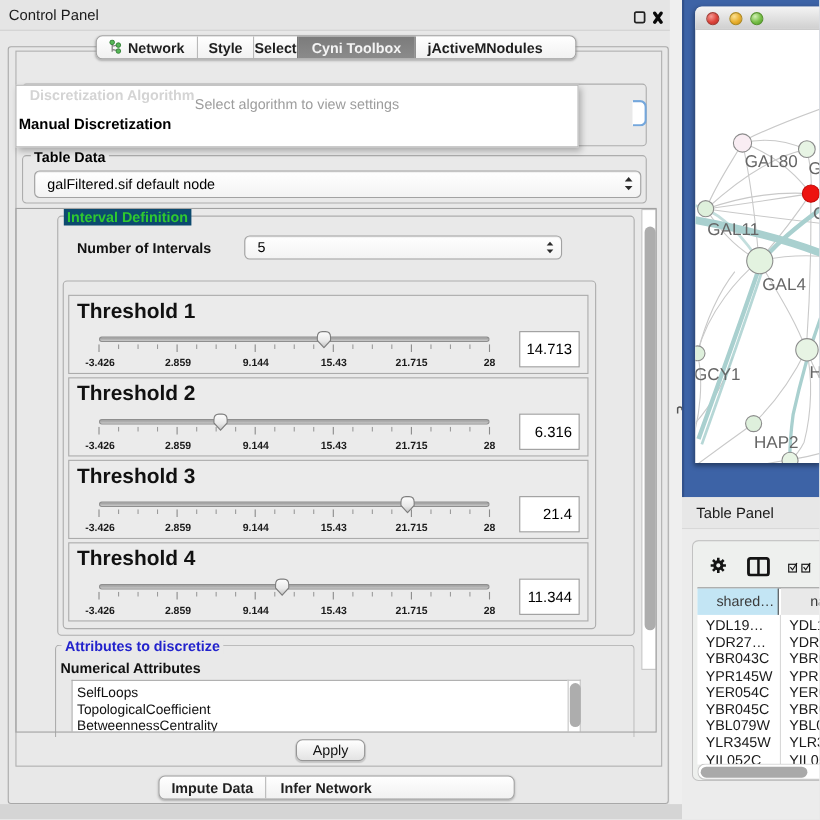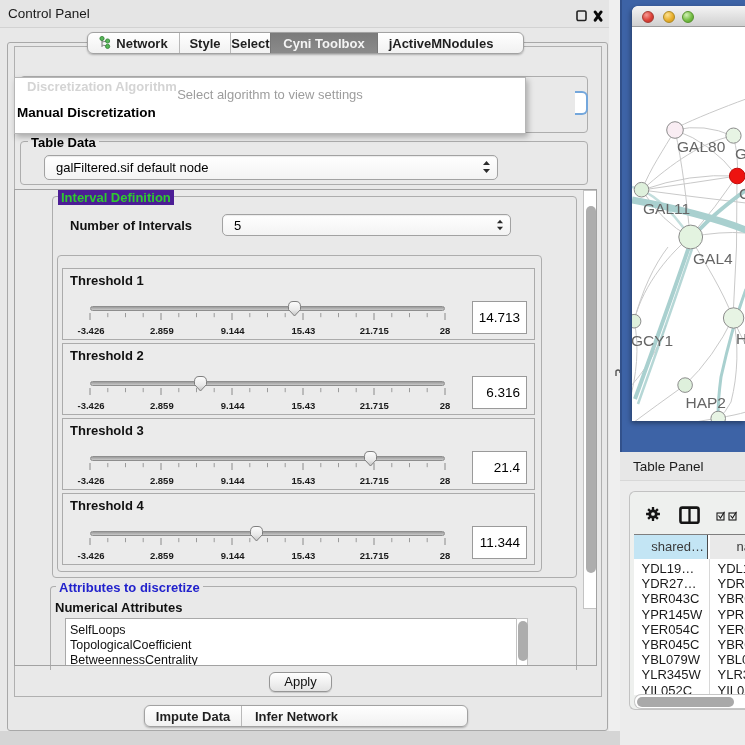--- a/index.html
+++ b/index.html
@@ -19,31 +19,31 @@
 .seg { position:absolute; display:flex; border:1px solid #a2a2a2; border-radius:6px;
   background:linear-gradient(#ffffff,#f1f1f1); box-shadow:0 1px 2px rgba(0,0,0,.25); overflow:hidden; }
 .seg .s { position:relative; height:100%; display:flex; align-items:center; justify-content:center;
   font-size:13px; font-weight:bold; color:#1f1f1f; letter-spacing:0; }
 .seg .s + .s { border-left:1px solid #b9b9b9; }
 .seg .on { background:linear-gradient(#7b7b7b,#8b8b8b); color:#f4f4f4; border-left:1px solid #787878 !important; }
 .seg .on + .s { border-left:1px solid #787878; }
 
 
 .grp { position:absolute; border:1px solid #adadad; border-radius:4px; }
-.glab { position:absolute; font-size:13px; font-weight:bold; background:#4c1d95; padding:0 3px; }
+.glab { position:absolute; font-size:13px; font-weight:bold; background:#0c4a6e; padding:0 3px; }
 
 
 .combo { position:absolute; background:linear-gradient(#ffffff,#f3f3f3); border:1px solid #a2a2a2; border-radius:5px;
   box-shadow:inset 0 1px 1px rgba(0,0,0,.08); }
 .combo .ct { position:absolute; left:11px; top:50%; transform:translateY(-50%); font-size:13px; color:#000; }
 .combo svg { position:absolute; right:6px; top:50%; transform:translateY(-50%); }
 
 
 .tblock { position:absolute; left:62px; width:472.5px; height:72px; border:1px solid #ababab; background:#ebebeb; }
-.tblock .tl { position:absolute; left:7px; top:4px; font-size:13px; font-weight:bold; color:#111; }
+.tblock .tl { position:absolute; left:7px; top:4px; font-size:19px; font-weight:bold; color:#111; }
 .track { position:absolute; left:27px; top:37px; width:355px; height:5px; border-radius:3px;
   background:linear-gradient(#9b9b9b,#c9c9c9); border:1px solid #8e8e8e; }
 .thumb { position:absolute; top:31px; width:15px; height:17px; }
 .vbox { position:absolute; left:409px; top:32px; width:55px; height:33px; background:#fff;
   border:1px solid #9a9a9a; font-size:13.5px; color:#000; text-align:right; line-height:31px; padding-right:6px; }
 .tlab { position:absolute; top:56px; font-size:9.5px; font-weight:bold; color:#1a1a1a; transform:translateX(-50%); }
 
 
 #attrlist { left:65px; top:618px; width:463px; height:47px; background:#fff; border:1px solid #a9a9a9; border-bottom:none; overflow:hidden; }
 #attrlist .li { font-size:12.5px; color:#111; padding-left:4px; height:15px; line-height:15px; }
@@ -108,21 +108,21 @@
   <div class="abs" style="left:575px; top:91px; width:13px; height:24px; background:#fff; border:2px solid #74a7dc; border-radius:0 6px 6px 0; border-left:none; z-index:5;"></div>
 
   <div class="abs" id="popup">
     <div class="abs" style="left:12px; top:1px; font-size:13px; font-weight:bold; color:#d4d4d4;">Discretization Algorithm</div>
     <div class="abs" style="left:0; top:9px; width:100%; text-align:center; font-size:13px; color:#9d9d9d;">Select algorithm to view settings</div>
     <div class="abs" style="left:2px; top:27px; font-size:13.5px; font-weight:bold; color:#000;">Manual Discretization</div>
   </div>
 
   <div class="grp" style="left:20px; top:141px; width:568px; height:44px;"></div>
   <div class="glab" style="left:28px; top:135px; color:#000; background:#e9e9e9;">Table Data</div>
-  <div class="combo" style="left:44px; top:154.5px; width:454px; height:25.5px;text-align:right;">
+  <div class="combo" style="left:31px; top:154.5px; width:552px; height:25.5px;text-align:right;">
     <div class="ct">galFiltered.sif default node</div>
     <svg width="9" height="14" viewBox="0 0 9 14">
       <path d="M4.5 1 L8 5 L1 5 Z" fill="#2b2b2b"></path>
         <path d="M4.5 13 L1 9 L8 9 Z" fill="#2b2b2b"></path>
     </svg>
   </div>
 
   <div class="grp" style="left:52px; top:196px; width:525px; height:382px;"></div>
   <div class="glab" style="left:58px; top:190px; color:#2fca2f;">Interval Definition</div>
 

